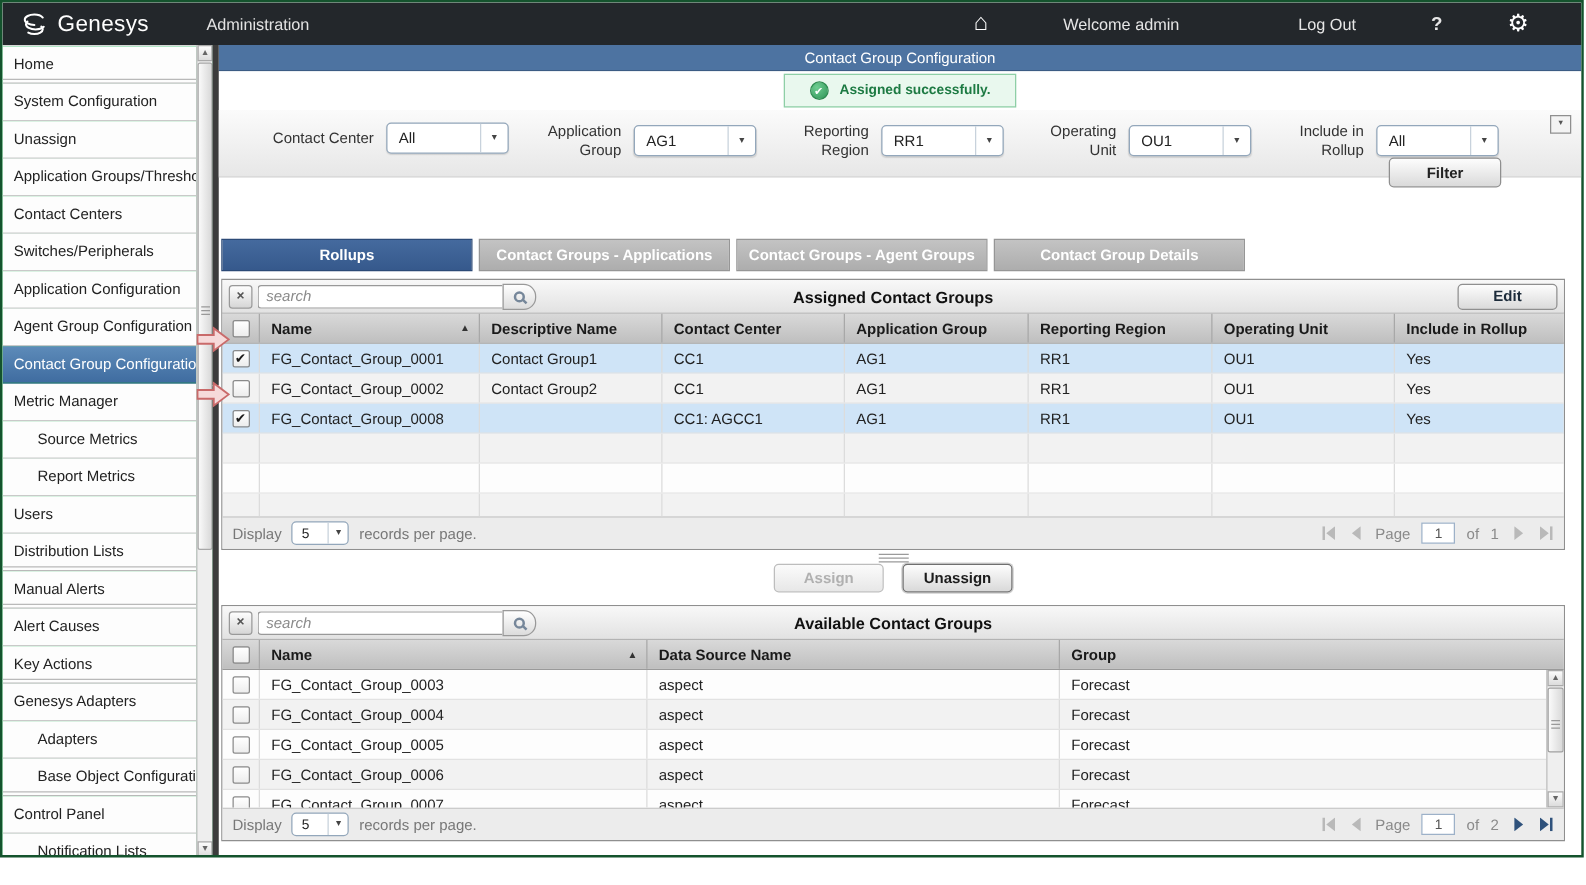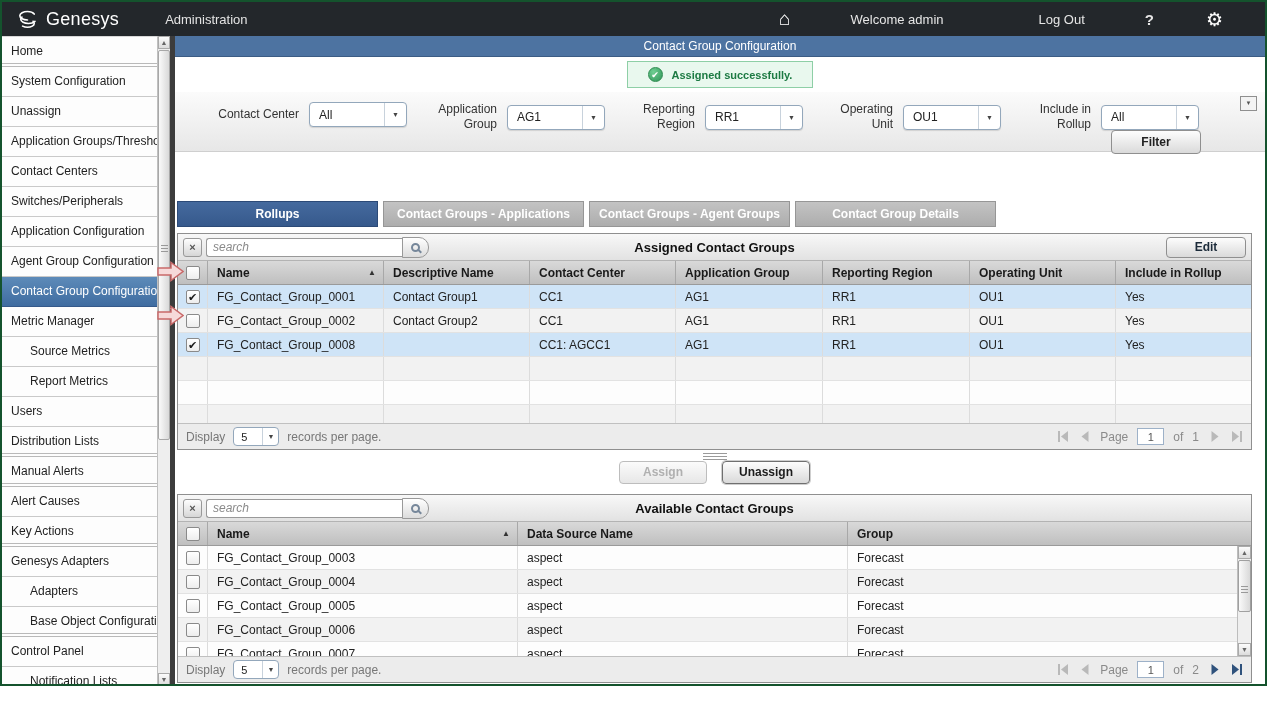--- a/index.html
+++ b/index.html
@@ -67,21 +67,21 @@
               display:flex; align-items:center; box-shadow:0 1px 1px rgba(0,0,0,.12); cursor:pointer; }
   .dd-value { flex:1; padding-left:9px; font-size:12px; color:#222; }
   .dd-btn { width:22px; align-self:stretch; border-left:1px solid #c8d2dc; display:flex; align-items:center; justify-content:center; }
   .dd-arrow { font-size:7px; color:#444; }
   .filter-btn { position:absolute; right:64px; top:38px; width:90px; height:24px; border:1px solid #8f8f8f; border-radius:4px;
                 background:linear-gradient(#fdfdfd,#dadada); font-size:12px; font-weight:bold; color:#222; cursor:pointer; }
   .collapse-btn { position:absolute; right:8px; top:4px; width:17px; height:15px; background:#f3f3f3; border:1px solid #8f8f8f;
                   font-size:6px; color:#555; text-align:center; line-height:13px; cursor:pointer; }
 
   
-  .inner { padding:0 13px 3px 2px;margin-top:40px; }
+  .inner { padding:0 13px 13px 2px;margin-top:40px; }
   .tabs { display:flex; gap:5px; padding:9px 0 6px; background:#fff; }
   .tab { width:201px; height:26px; font-size:12px; font-weight:bold; color:#fff; text-align:center; line-height:25px;
          background:linear-gradient(#c3c3c3,#adadad); border:1px solid #969696; cursor:pointer; }
   .tab.active { background:linear-gradient(#456a9e,#36598c); border:1px solid #2c4a77; }
 
   
   .panel { border:1px solid #8f8f8f; background:#fff; }
   .toolbar { height:27px; background:linear-gradient(#f8f8f8,#e2e2e2); border-bottom:1px solid #b3b3b3;
              display:flex; align-items:center; padding:0 5px; position:relative; }
   .xbtn { width:19px; height:19px; border:1px solid #999; border-radius:3px; background:linear-gradient(#fefefe,#d6d6d6);

